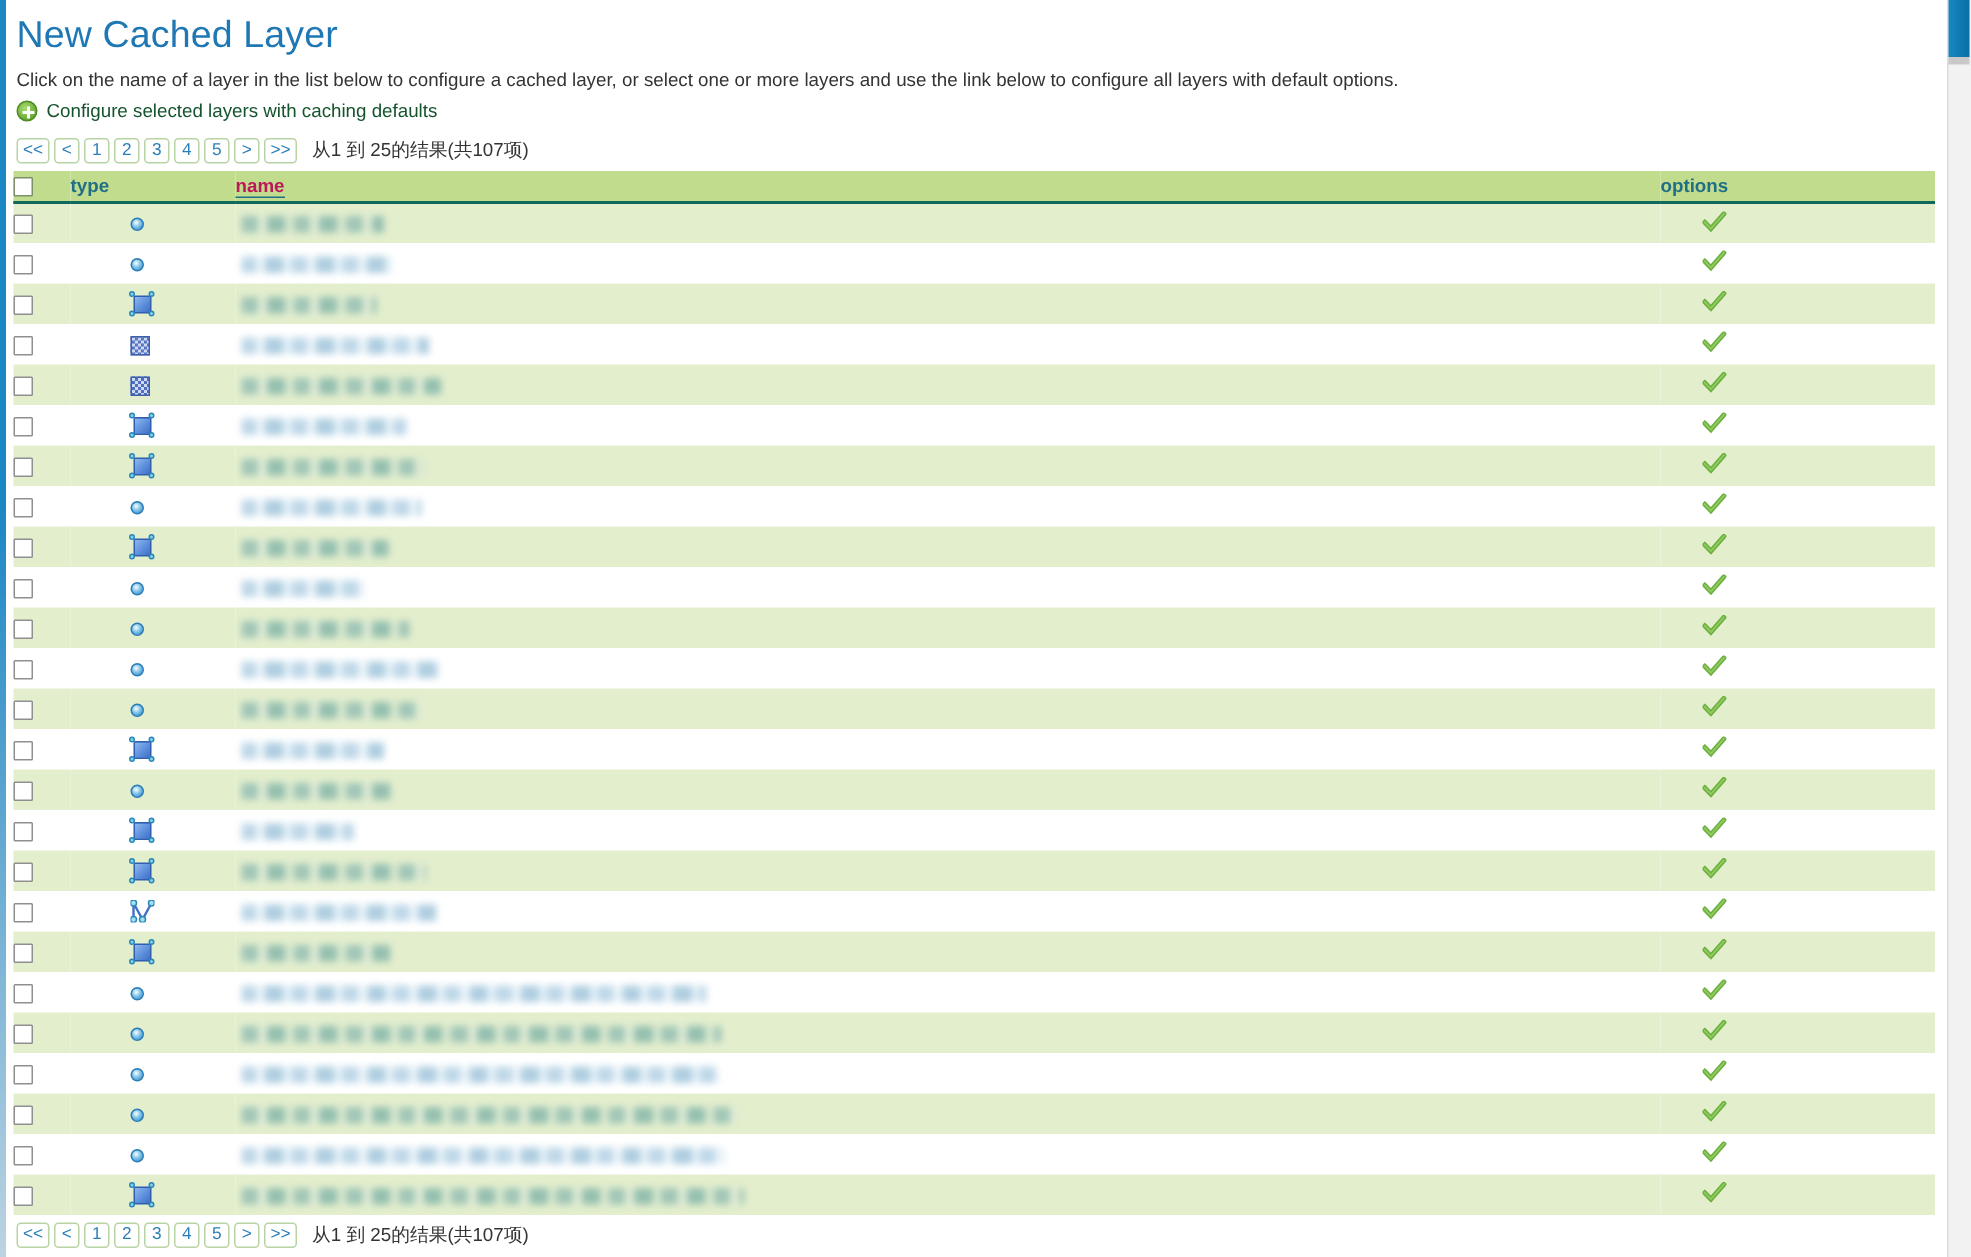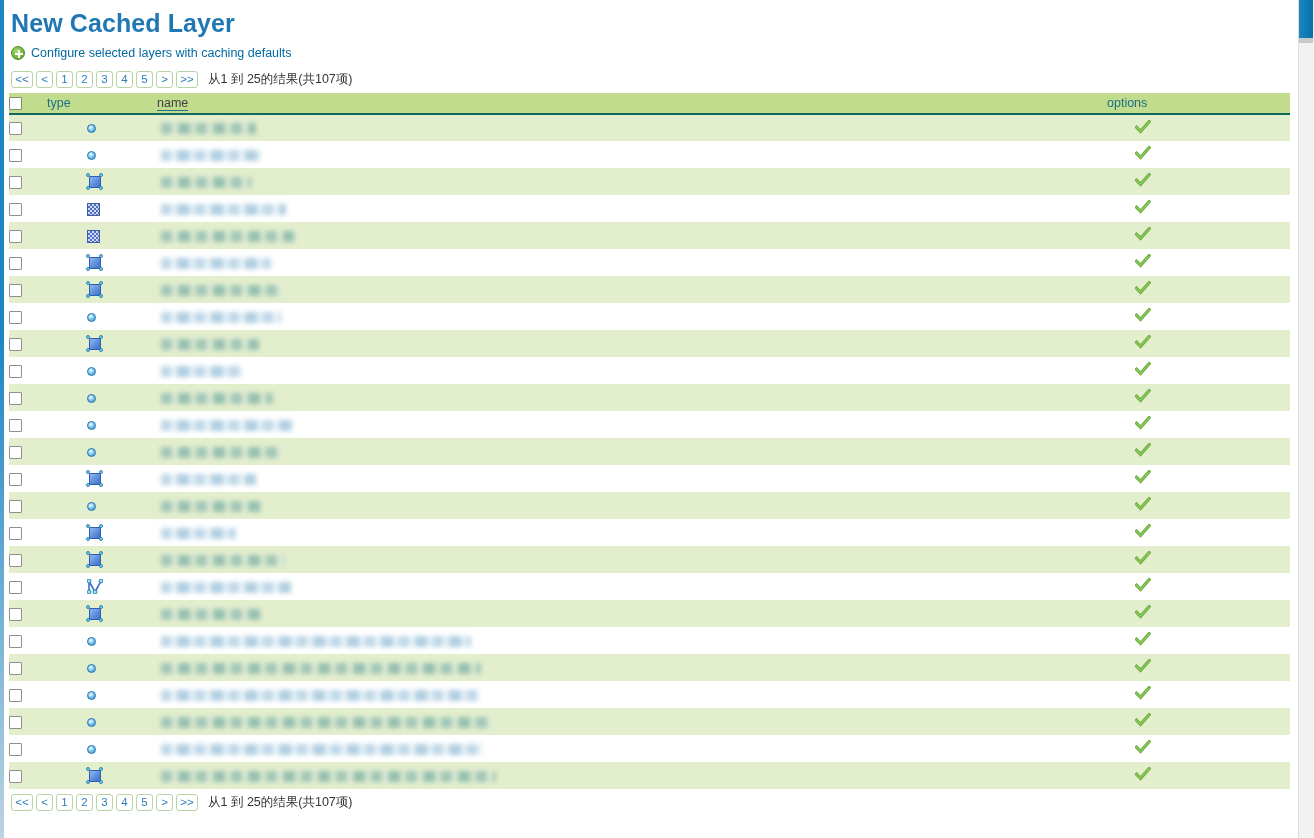--- a/index.html
+++ b/index.html
@@ -47,21 +47,21 @@
   .content {
     position: absolute;
     left: 9px; top: 0;
     width: 1281px;
     height: 838px;
   }
   h1.page-title {
     margin: 0;
     padding: 8px 0 2px 2px;
     font-size: 25px;
-    font-weight: 700;
+    font-weight: 400;
     color: #1f78b4;
     letter-spacing: 0.1px;
     line-height: 30px;
   }
   .intro {
     margin: 0;
     padding: 5px 0 0 2px;
     font-size: 12.5px;
     color: #333333;
     line-height: 16px;
@@ -84,21 +84,21 @@
   }
   .plus-icon::before, .plus-icon::after {
     content: "";
     position: absolute;
     background: #ffffff;
   }
   .plus-icon::before { left: 3px; top: 5.5px; width: 8px; height: 2px; }
   .plus-icon::after  { left: 6px; top: 2.5px; width: 2px; height: 8px; }
   .config-link {
     font-size: 12.5px;
-    color: #0369a1;
+    color: #14532d;
     text-decoration: none;
     cursor: pointer;
   }
 
   .pager-row {
     display: flex;
     align-items: center;
     padding: 9px 0 0 2px;
     height: 30px;
     position: relative;
@@ -177,32 +177,32 @@
     border-collapse: collapse;
     table-layout: fixed;
     margin-top: 3px;
   }
   table.layers th {
     background: #c2dc8e;
     height: 21px;
     text-align: left;
     font-size: 12.5px;
     color: #1f6f86;
-    font-weight: normal;
+    font-weight: bold;
     padding: 0;
     border-bottom: 2px solid #11695e;
     vertical-align: middle;
   }
   th.col-check { width: 38px; padding-left: 13px; }
   th.col-type  { width: 110px; }
   th.col-name  { width: 950px; }
   th.col-enabled { width: 183px; text-align: left; padding-left: 0; }
   .th-sortable {
     text-decoration: none;
-    color: #404040;
+    color: #be185d;
     border-bottom: 1px solid #1f6f86;
     cursor: pointer;
   }
   table.layers td {
     height: 27px;
     padding: 0;
     font-size: 12.5px;
     vertical-align: middle;
     border: 0;
   }
@@ -315,20 +315,21 @@
 
   <div class="scrollbar">
     <div class="scrollbar-thumb"></div>
     <div class="scrollbar-track-top"></div>
   </div>
 
   <div class="content">
 
     <h1 class="page-title">New Cached Layer</h1>
 
+    <p class="intro">Click on the name of a layer in the list below to configure a cached layer, or select one or more layers and use the link below to configure all layers with default options.</p>
 
     <div class="config-link-row">
       <span class="plus-icon"></span>
       <a class="config-link" href="#">Configure selected layers with caching defaults</a>
     </div>
 
     <div class="pager-row">
       <div class="pager">
         <span class="pg-btn wide">&lt;&lt;</span>
         <span class="pg-btn">&lt;</span>

